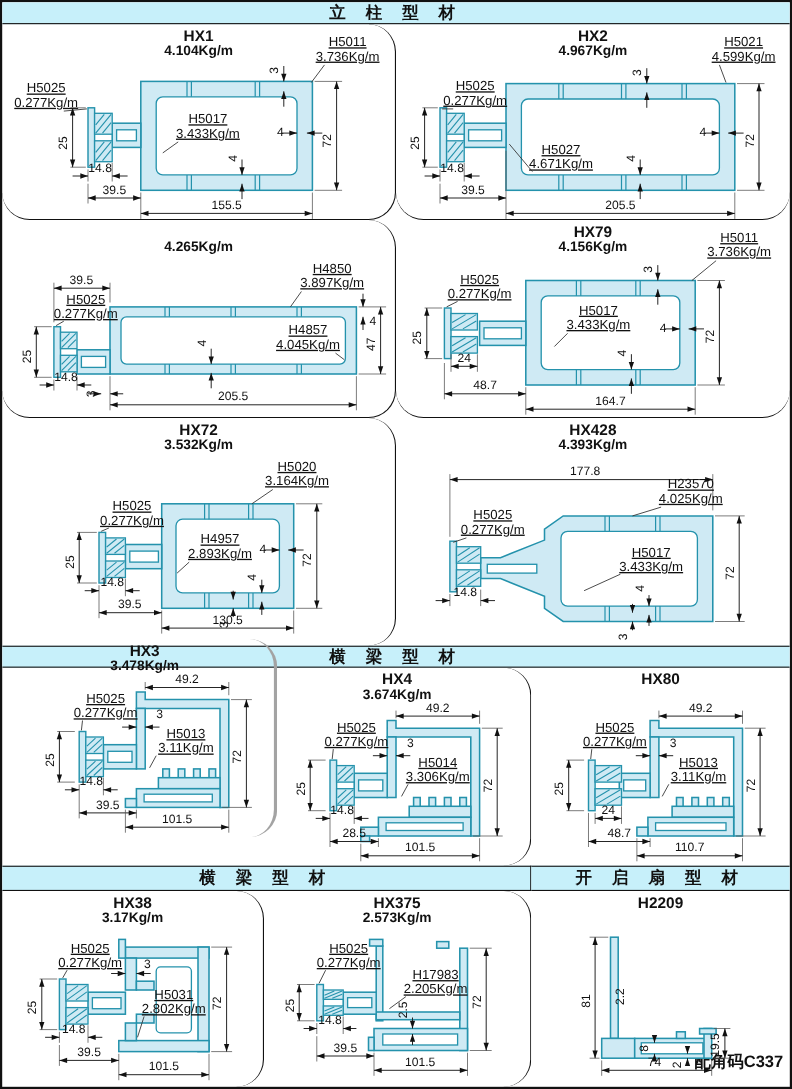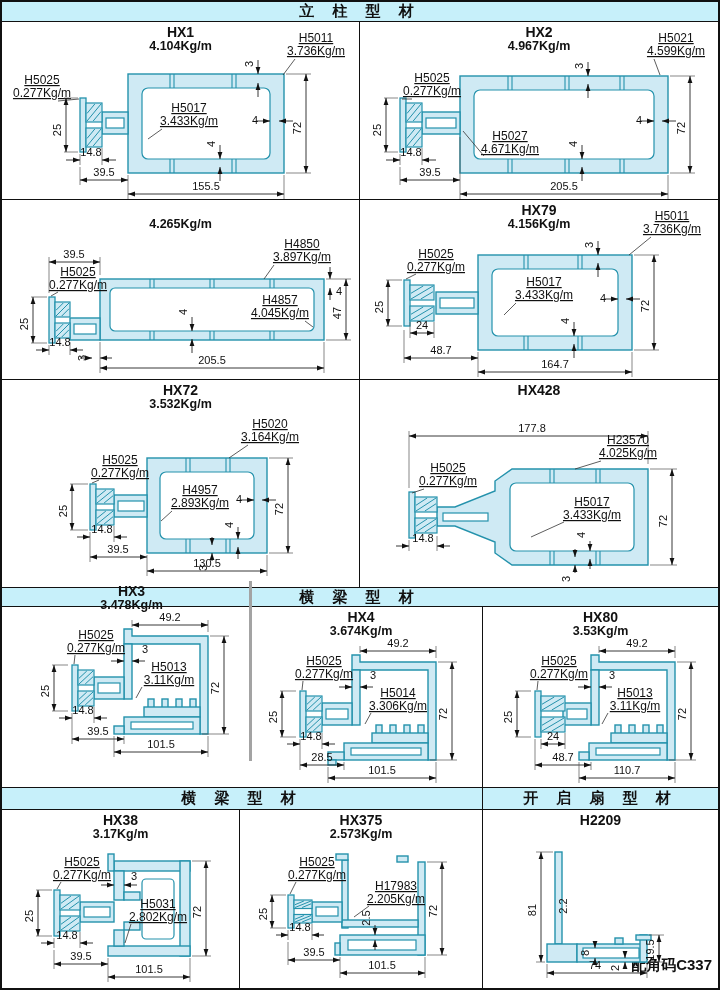--- a/index.html
+++ b/index.html
@@ -1,19 +1,19 @@
 <!DOCTYPE html>
 <html><head>
 <meta charset="utf-8">
 <style>
   html,body{margin:0;padding:0;background:#e8e8e8;font-family:"Liberation Sans",sans-serif;}
   .page{position:relative;width:720px;height:990px;background:#ffffff;border:2px solid #111;box-sizing:border-box;margin:0 auto;overflow:hidden;padding-left:40px;}
   .hdr{position:absolute;background:#c7f0fa;display:flex;align-items:center;justify-content:center;
        font-size:15px;font-weight:bold;color:#111;letter-spacing:7px;box-sizing:border-box;}
-  .cell{position:absolute;box-sizing:border-box;}
+  .cell{position:absolute;box-sizing:border-box;border-radius:25px;}
   .tcode{position:absolute;top:2px;left:0;width:100%;text-align:center;font-size:14px;font-weight:bold;color:#111;}
   .twt{position:absolute;top:17px;left:0;width:100%;text-align:center;font-size:12.5px;font-weight:bold;color:#111;}
   .corner{position:absolute;right:6px;bottom:13px;font-size:15px;font-weight:bold;color:#111;}
   svg{position:absolute;left:0;top:0;}
   svg text{font-family:"Liberation Sans",sans-serif;}
 </style>
 </head>
 <body>
 
 <div class="page">
@@ -427,20 +427,21 @@
         <text x="116" y="173" text-anchor="middle" font-size="11" fill="#111">39.5</text>
         <line x1="265" y1="175" x2="265" y2="196" stroke="#555" stroke-width="0.7"></line>
         <line x1="145" y1="191" x2="265" y2="191" stroke="#222" stroke-width="0.9"></line>
         <polygon points="145,191 152,188.6 152,193.4" fill="#111"></polygon>
         <polygon points="265,191 258,188.6 258,193.4" fill="#111"></polygon>
         <text x="205" y="187" text-anchor="middle" font-size="11" fill="#111">130.5</text>
       </svg>
     </div>
   <div class="cell" style="left:358px;top:378px;width:358px;height:207px;">
     <div class="tcode">HX428</div>
+    <div class="twt">4.393Kg/m</div>
   <svg width="358" height="207" viewBox="0 0 358 207">
         <path d="M152,89 L288,89 L288,185 L152,185 L135,173 L135,162 L95,146 L77,146 L77,127 L95,127 L135,111 L135,101 Z" fill="#cfeaf4" stroke="#2492ac" stroke-width="1.4" fill-rule="evenodd"></path>
         <rect x="150" y="103" width="124" height="68" rx="6" fill="#fff" stroke="#2492ac" stroke-width="1.2"></rect>
         <rect x="83" y="133" width="45" height="8" rx="0" fill="#fff" stroke="#2492ac" stroke-width="1.2"></rect>
         <line x1="190" y1="89" x2="190" y2="103" stroke="#2492ac" stroke-width="1.1"></line>
         <line x1="194" y1="89" x2="194" y2="103" stroke="#2492ac" stroke-width="1.1"></line>
         <line x1="190" y1="171" x2="190" y2="185" stroke="#2492ac" stroke-width="1.1"></line>
         <line x1="194" y1="171" x2="194" y2="185" stroke="#2492ac" stroke-width="1.1"></line>
         <line x1="236" y1="89" x2="236" y2="103" stroke="#2492ac" stroke-width="1.1"></line>
         <line x1="240" y1="89" x2="240" y2="103" stroke="#2492ac" stroke-width="1.1"></line>
@@ -644,21 +645,20 @@
         <line x1="198" y1="55" x2="217" y2="55" stroke="#555" stroke-width="0.7"></line>
         <line x1="190" y1="153" x2="217" y2="153" stroke="#555" stroke-width="0.7"></line>
         <line x1="212" y1="55" x2="212" y2="153" stroke="#222" stroke-width="0.9"></line>
         <polygon points="212,55 209.6,62 214.4,62" fill="#111"></polygon>
         <polygon points="212,153 209.6,146 214.4,146" fill="#111"></polygon>
         <text x="207" y="107" text-anchor="middle" font-size="11" fill="#111" transform="rotate(-90 207 107)">72</text>
       </svg>
     </div>
   <div class="cell" style="left:481px;top:605px;width:235px;height:180px;">
     <div class="tcode">HX80</div>
-    <div class="twt">3.53Kg/m</div>
   <svg width="235" height="180" viewBox="0 0 235 180">
         <path d="M108,48 L116,48 L116,55 L192,55 L192,153 L184,153 L184,63 L116,63 L108,63 Z" fill="#cfeaf4" stroke="#2492ac" stroke-width="1.4" fill-rule="evenodd"></path>
         <rect x="108" y="63" width="8" height="55" fill="#cfeaf4" stroke="#2492ac" stroke-width="1.4"></rect>
         <rect x="80" y="96" width="28" height="22" fill="#cfeaf4" stroke="#2492ac" stroke-width="1.4"></rect>
         <rect x="84" y="102" width="20" height="10" rx="0" fill="#fff" stroke="#2492ac" stroke-width="1.2"></rect>
         <rect x="132" y="118" width="6" height="10" fill="#cfeaf4" stroke="#2492ac" stroke-width="1.4"></rect>
         <rect x="146" y="118" width="6" height="10" fill="#cfeaf4" stroke="#2492ac" stroke-width="1.4"></rect>
         <rect x="160" y="118" width="6" height="10" fill="#cfeaf4" stroke="#2492ac" stroke-width="1.4"></rect>
         <rect x="174" y="118" width="6" height="10" fill="#cfeaf4" stroke="#2492ac" stroke-width="1.4"></rect>
         <rect x="128" y="126" width="56" height="10" fill="#cfeaf4" stroke="#2492ac" stroke-width="1.4"></rect>

